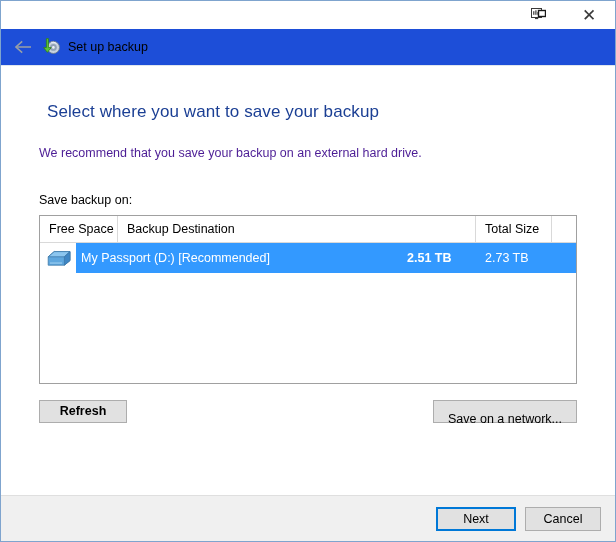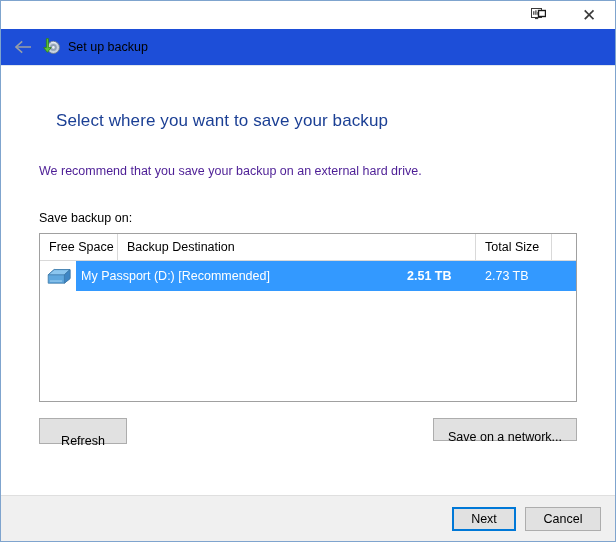--- a/index.html
+++ b/index.html
@@ -100,21 +100,21 @@
   
   .content {
     position: relative;
     flex: 1 1 auto;
     background: #ffffff;
     padding: 0 38px;
     box-sizing: border-box;
   }
 
   .page-heading {
-    margin: 17px;
+    margin: 8px;
     padding-top: 28px;
     font-size: 17px;
     font-weight: normal;
     color: #1b3f94;
     letter-spacing: 0.1px;
   }
 
   .page-subtext {
     margin: 0;
     padding-top: 16px;
@@ -212,37 +212,37 @@
     color: #000000;
     background: #e1e1e1;
     border: 1px solid #adadad;
     height: 23px;
     line-height: 21px;
     padding: 0 12px;
     box-sizing: border-box;
     text-align: center;
     white-space: nowrap;
   }
-  .btn-refresh { width: 88px; padding: 12px; }
+  .btn-refresh { width: 88px; padding: 0; font-weight: bold; }
   .btn-network { width: 144px; padding: 8px; }
 
   
   .footer {
     flex: 0 0 46px;
     height: 46px;
     background: #f0f0f0;
     border-top: 1px solid #dfdfdf;
     display: flex;
     align-items: center;
     justify-content: flex-end;
     padding-right: 14px;
     box-sizing: border-box;
   }
   .btn-next {
-    width: 64px;
+    width: 80px;
     height: 24px;
     line-height: 20px;
     padding: 0;
     border: 2px solid #0078d7;
     background: #e1e1e1;
     margin-right: 9px;
   }
   .btn-cancel {
     width: 76px;
     height: 24px;

